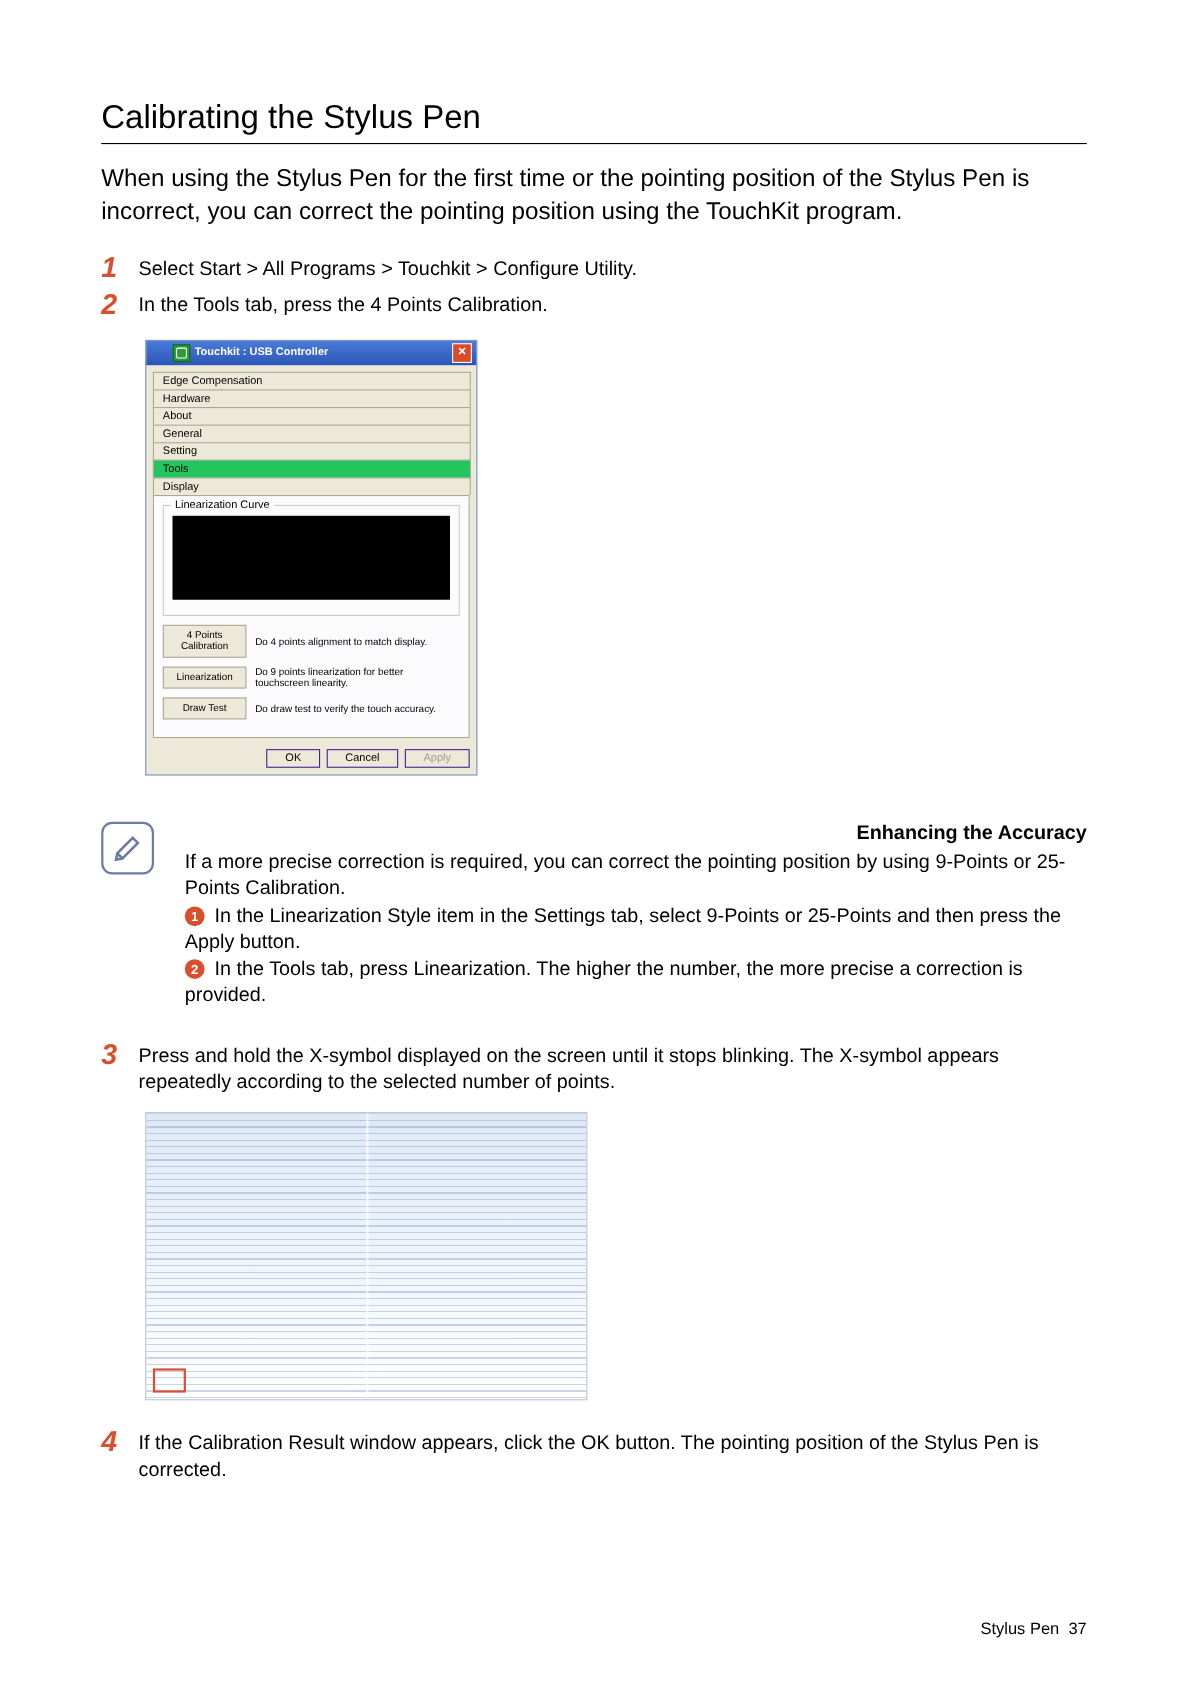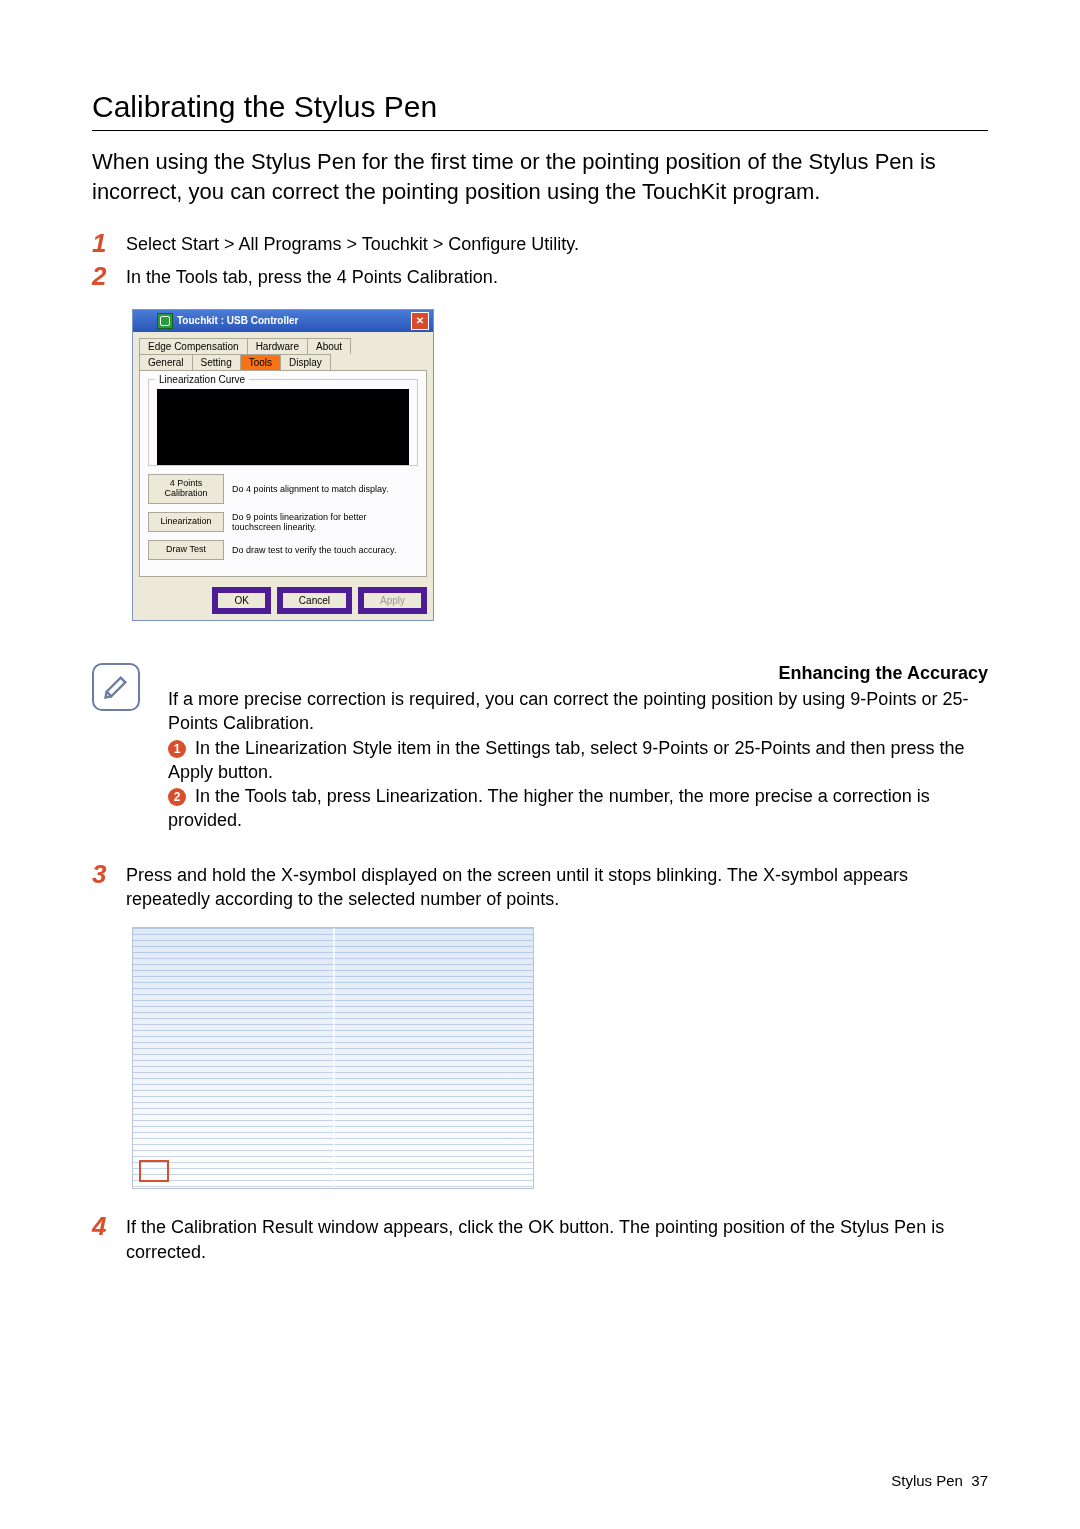--- a/index.html
+++ b/index.html
@@ -11,33 +11,33 @@
   .step{display:flex;align-items:flex-start;margin-bottom:6px;}
   .num{color:#d94f2b;font-size:26px;font-weight:700;font-style:italic;width:34px;flex:none;line-height:1;}
   .stxt{font-size:18px;line-height:1.35;padding-top:2px;}
   .b{font-weight:400;}
   .screenshot{margin:20px 0 40px 40px;width:300px;border:1px solid #7a93c9;font-family:Tahoma,Arial,sans-serif;font-size:10px;color:#000;background:#ece9d8;}
   .titlebar{display:flex;align-items:center;justify-content:space-between;background:linear-gradient(#4a7cd8,#2a55b8);color:#fff;font-weight:700;padding:2px 4px;}
   .titlebar .ticon{width:14px;height:14px;background:#2a9b3a;border:1px solid #155e1f;display:inline-block;margin-right:4px;position:relative;}
   .titlebar .ticon:before{content:"";position:absolute;left:2px;top:2px;width:8px;height:8px;border:1px solid #fff;border-radius:2px;}
   .titlebar .close{width:16px;height:16px;background:#d94b2b;border:1px solid #fff;color:#fff;font-weight:700;display:flex;align-items:center;justify-content:center;font-size:10px;line-height:1;}
   .tabs{padding:6px 6px 0 6px;}
-  .tabrow{display:flex;}
+  .tabrow{display:flex;flex-direction:column;}
   .tab{background:#ece9d8;border:1px solid #aca899;border-bottom:none;padding:2px 8px;margin-right:-1px;font-size:10px;}
-  .tab.active{background:#f97316;position:relative;z-index:2;}
+  .tab.active{background:#22c55e;position:relative;z-index:2;}
   .tabbody{background:#fcfcfe;border:1px solid #aca899;margin:0 6px 6px 6px;padding:8px;}
-  .gbox{border:1px solid #d0ccc0;padding:8px 8px 0 8px;margin-bottom:8px;}
+  .gbox{border:1px solid #d0ccc0;padding:8px 8px 14px 8px;margin-bottom:8px;}
   .gbox-title{position:relative;top:-14px;left:-2px;background:#fcfcfe;display:inline-block;padding:0 4px;font-size:10px;}
   .grid{display:grid;grid-template-columns:repeat(5,1fr);grid-template-rows:repeat(3,24px);gap:1px;background:#000;border:1px solid #000;margin-top:-10px;}
   .grid div{background:#000;}
   .brow{display:flex;align-items:center;margin:8px 0;}
   .wbtn{width:70px;text-align:center;border:1px solid #aca899;background:#ece9d8;padding:4px 2px;font-size:9px;margin-right:8px;line-height:1.1;}
   .bdesc{font-size:9px;flex:1;}
   .dlgbtns{display:flex;justify-content:flex-end;gap:6px;padding:4px 6px 6px 6px;}
-  .dbtn{border:6px solid #4c1d95;background:#ece9d8;padding:2px 16px;font-size:10px;}
+  .dbtn{border:1px solid #4c1d95;background:#ece9d8;padding:2px 16px;font-size:10px;}
   .dbtn.disabled{color:#9a9a9a;}
   .note{display:flex;align-items:flex-start;margin:10px 0 28px 0;}
   .note-icon{width:44px;height:44px;border:2px solid #6b7da0;border-radius:10px;display:flex;align-items:center;justify-content:center;margin-right:28px;flex:none;margin-top:2px;}
   .note-icon svg{width:28px;height:28px;}
   .note-body{font-size:18px;line-height:1.35;}
   .nh{font-weight:700;margin-bottom:2px;text-align:right;}
   .circ{display:inline-flex;align-items:center;justify-content:center;width:18px;height:18px;border-radius:50%;background:#d94f2b;color:#fff;font-size:12px;font-weight:700;margin-right:4px;vertical-align:middle;}
   .calib-img{margin:16px 0 24px 40px;width:400px;height:260px;background:linear-gradient(#dfe9f5,#fff);border:1px solid #b8c4d6;position:relative;overflow:hidden;}
   .calib-img .lines{position:absolute;inset:0;background:repeating-linear-gradient(to bottom,rgba(120,150,200,.4) 0 1px,transparent 1px 6px);}
   .calib-img .vseam{position:absolute;left:50%;top:0;bottom:0;width:2px;background:rgba(255,255,255,.7);}

